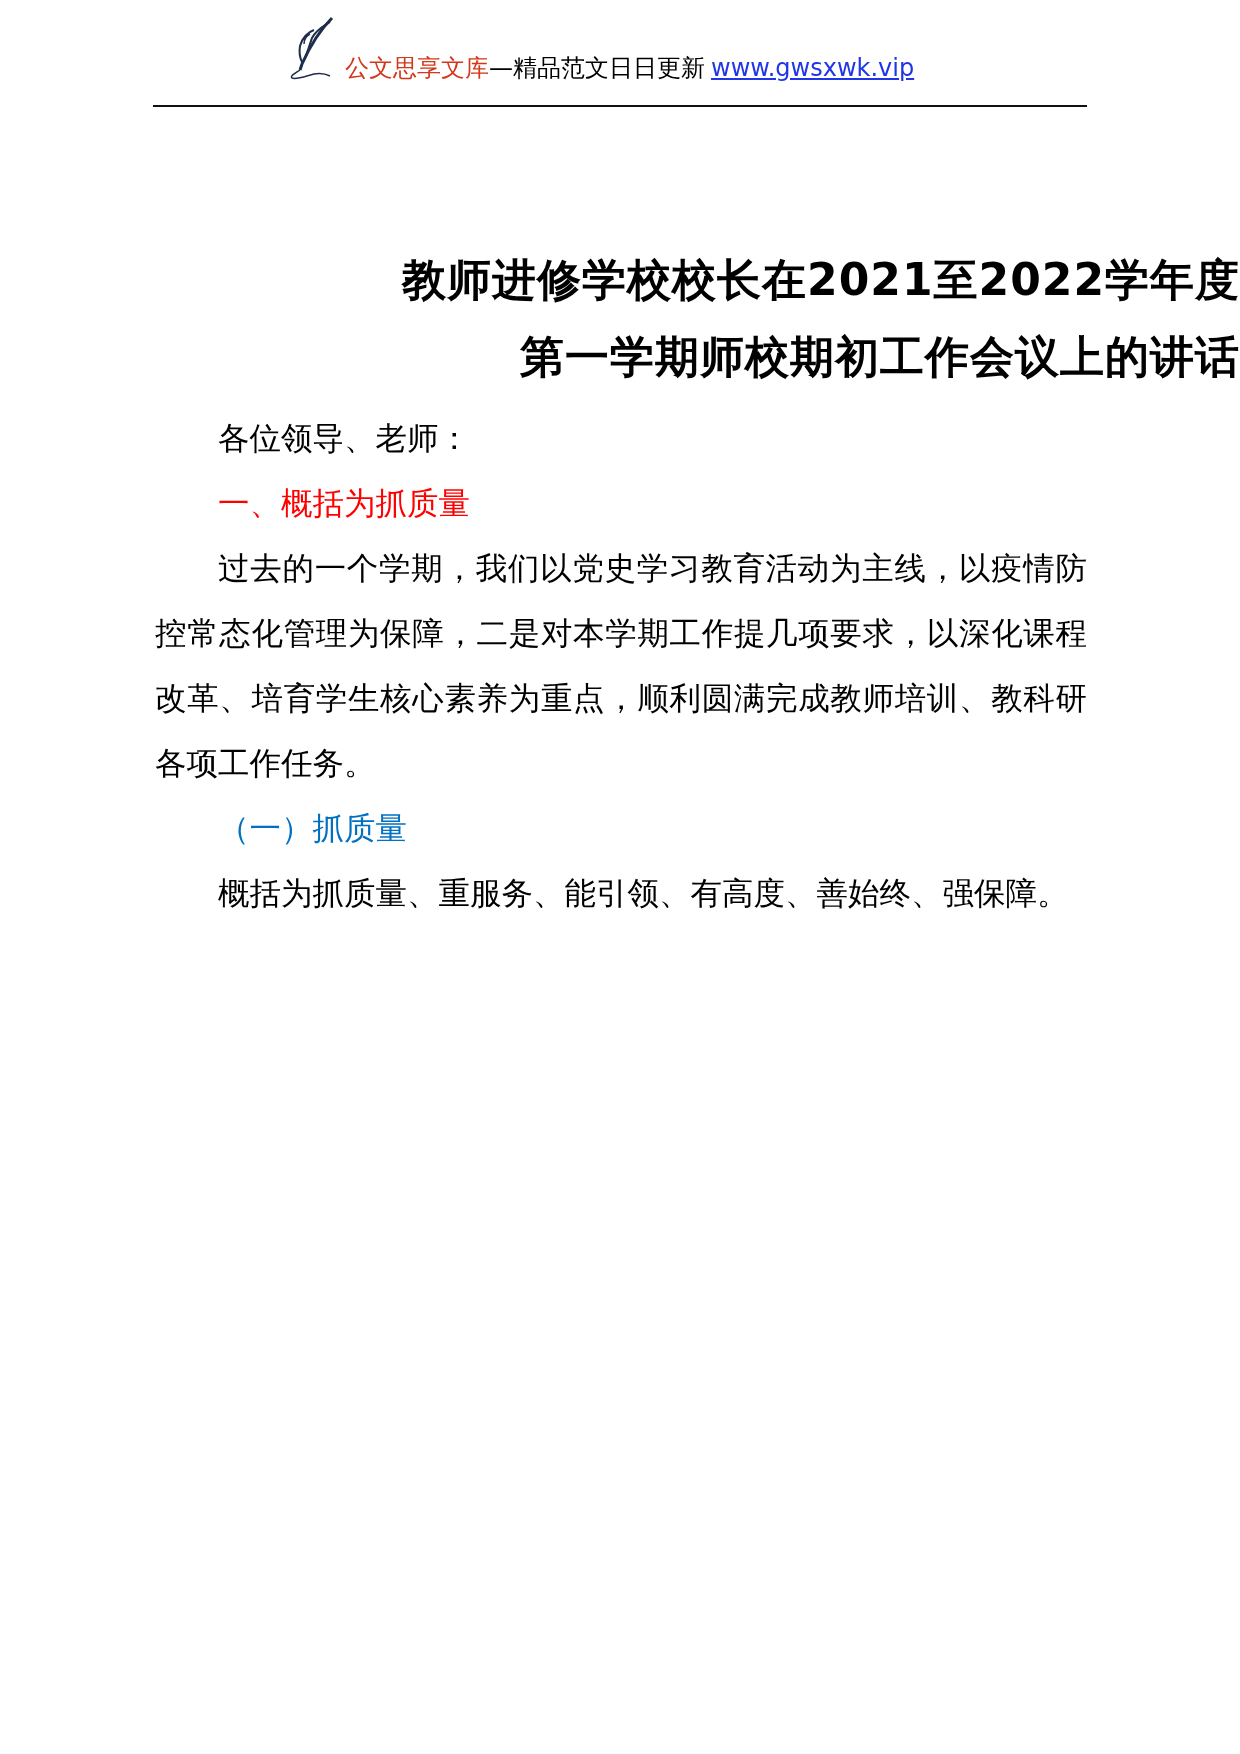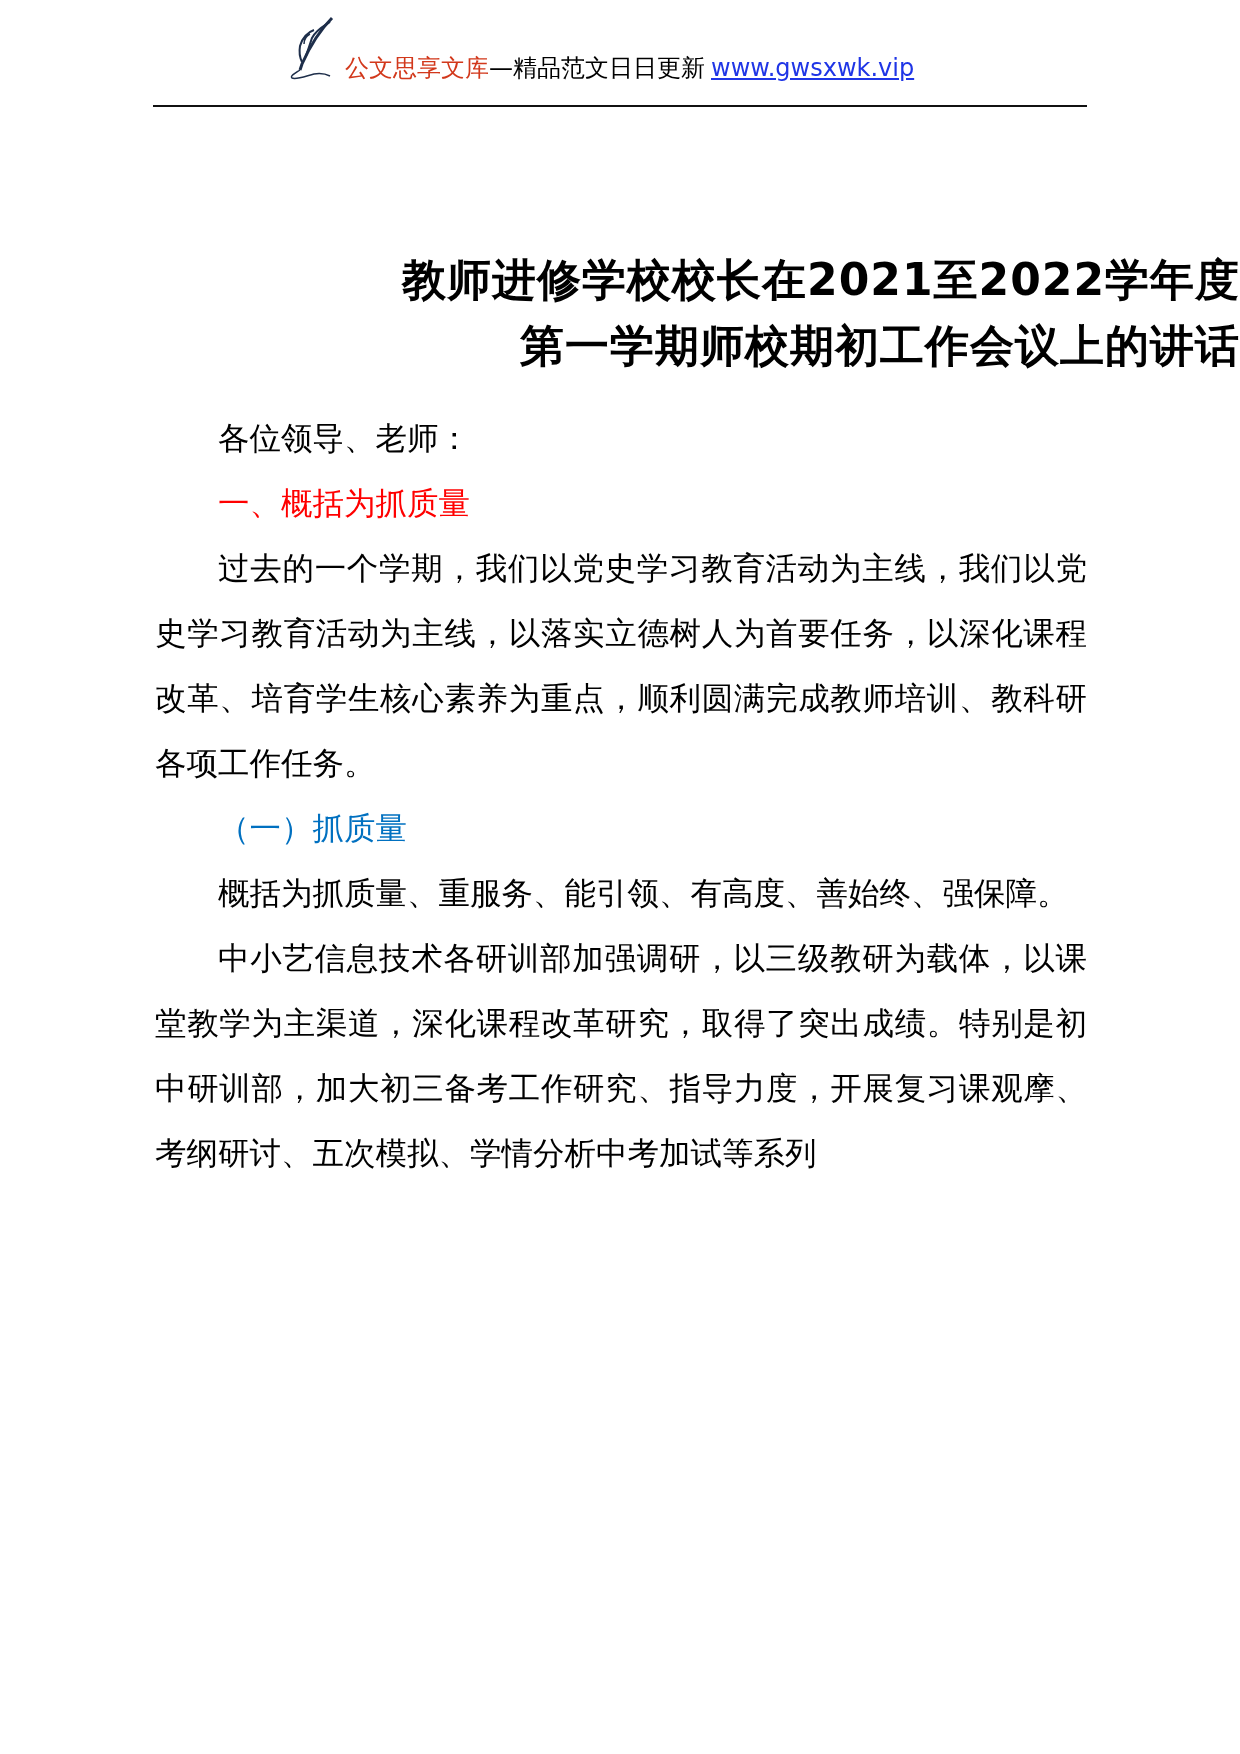--- a/index.html
+++ b/index.html
@@ -8,21 +8,21 @@
   .header { position: absolute; left: 0; top: 0; width: 1184px; height: 110px; }
   .logo { position: absolute; left: 280px; top: 16px; width: 62px; height: 66px; }
   .header-text { position: absolute; left: 345px; top: 52px; font-size: 24px; line-height: 32px; white-space: nowrap; }
   .site-name { color: #D2381B; }
   .slogan { color: #000; }
   .site-url { color: #1F35E6; text-decoration: underline; margin-left: 6px; }
   .header-rule { position: absolute; left: 153px; top: 105px; width: 934px; height: 2px; background: #111; }
   .title { position: absolute; left: 0; width: 1240px; text-align: right; font-weight: bold;
            font-size: 44px; line-height: 64px; letter-spacing: 1px; }
   .title.l1 { top: 248px; }
-  .title.l2 { top: 314px; }
+  .title.l2 { top: 325px; }
   .body { position: absolute; left: 155px; top: 408px; width: 932px; font-size: 31.5px; line-height: 65px; font-family: Liberation Mono, monospace; }
   .p { margin: 0; text-indent: 2em; text-align: justify; text-align-last: left; }
   .h1 { color: #FF0000; }
   .h2 { color: #0070C0; }
 </style>
 </head>
 <body>
 
 <div class="header">
   <svg class="logo" viewBox="0 0 62 66">
@@ -37,17 +37,16 @@
   </div>
   <div class="header-rule"></div>
 </div>
 
 <div class="title l1">教师进修学校校长在2021至2022学年度</div>
 <div class="title l2">第一学期师校期初工作会议上的讲话</div>
 
 <div class="body">
   <p class="p">各位领导、老师：</p>
   <p class="p h1">一、概括为抓质量</p>
-  <p class="p">过去的一个学期，我们以党史学习教育活动为主线，我们以党史学习教育活动为主线，以落实立德树人为首要任务，以深化课程改革、培育学生核心素养为重点，顺利圆满完成教师培训、教科研各项工作任务。</p>
+  <p class="p">过去的一个学期，我们以党史学习教育活动为主线，以疫情防控常态化管理为保障，二是对本学期工作提几项要求，以深化课程改革、培育学生核心素养为重点，顺利圆满完成教师培训、教科研各项工作任务。</p>
   <p class="p h2">（一）抓质量</p>
   <p class="p">概括为抓质量、重服务、能引领、有高度、善始终、强保障。</p>
-  <p class="p">中小艺信息技术各研训部加强调研，以三级教研为载体，以课堂教学为主渠道，深化课程改革研究，取得了突出成绩。特别是初中研训部，加大初三备考工作研究、指导力度，开展复习课观摩、考纲研讨、五次模拟、学情分析中考加试等系列</p>
 </div>
 
 </body></html>

